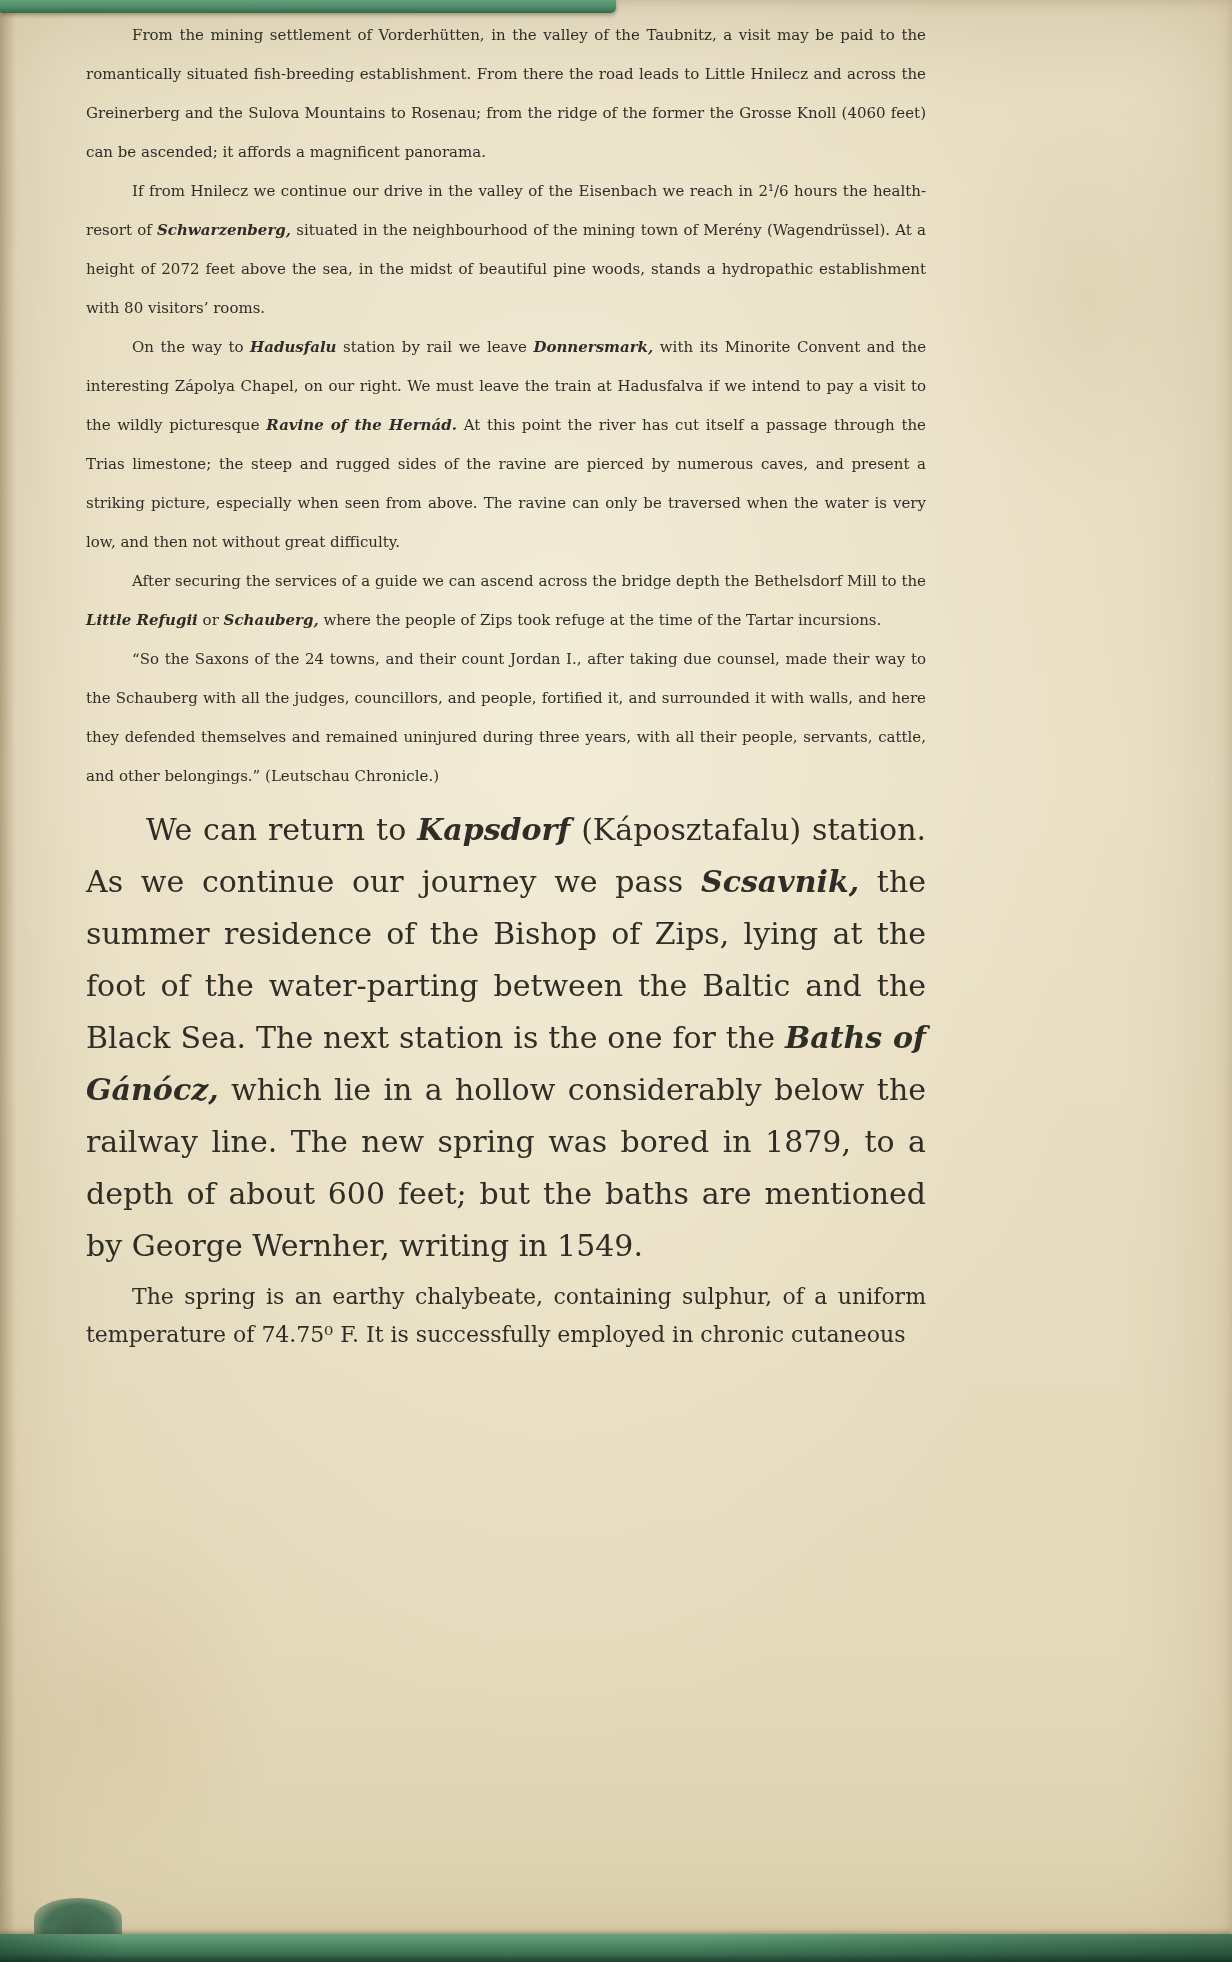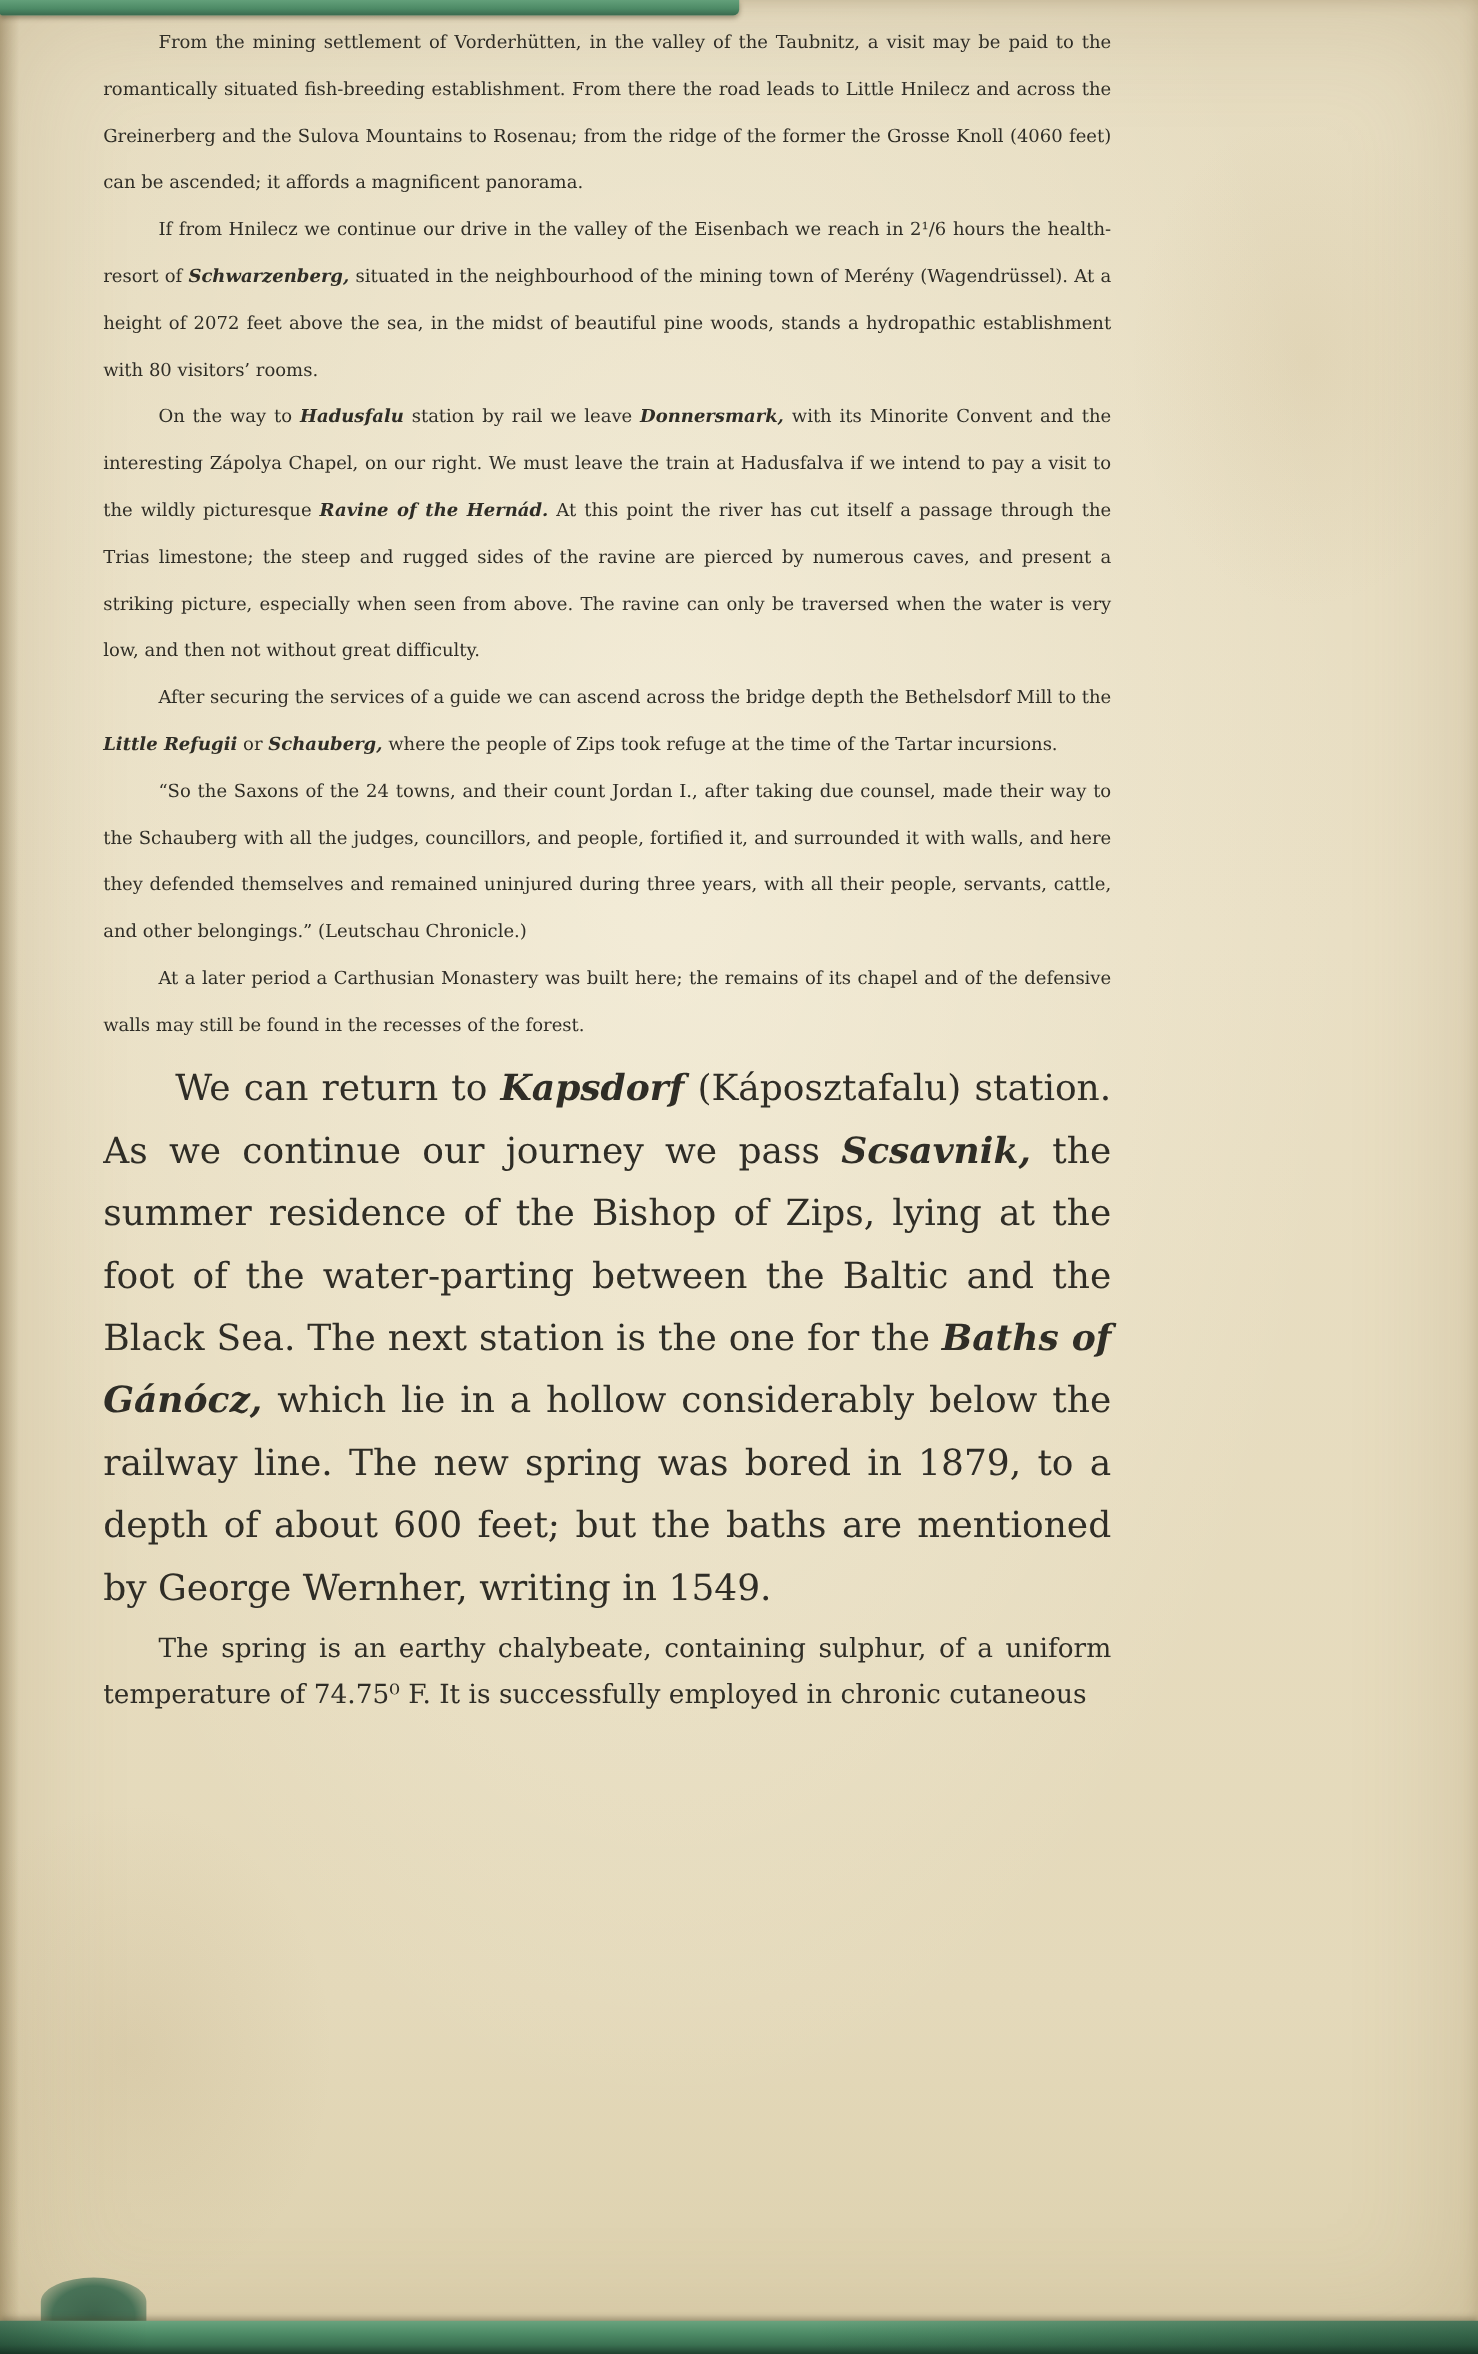--- a/index.html
+++ b/index.html
@@ -122,23 +122,20 @@
     </p>
 
     <p class="body">
       <span>After securing the services of a guide we can ascend across the bridge depth the Bethelsdorf Mill to the </span><span class="bi">Little Refugii</span><span> or </span><span class="bi">Schauberg,</span><span> where the people of Zips took refuge at the time of the Tartar incursions.</span>
     </p>
 
     <p class="body">
       <span>“So the Saxons of the 24 towns, and their count Jordan I., after taking due counsel, made their way to the Schauberg with all the judges, councillors, and people, fortified it, and surrounded it with walls, and here they defended themselves and remained uninjured during three years, with all their people, servants, cattle, and other belongings.” (Leutschau Chronicle.)</span>
     </p>
 
-    <p class="body">
-      <span>At a later period a Carthusian Monastery was built here; the remains of its chapel and of the defensive walls may still be found in the recesses of the forest.</span>
-    </p>
 
     <p class="large">
       <span>We can return to </span><span class="bi">Kapsdorf</span><span> (Káposztafalu) station. As we continue our journey we pass </span><span class="bi">Scsavnik,</span><span> the summer residence of the Bishop of Zips, lying at the foot of the water-parting between the Baltic and the Black Sea. The next station is the one for the </span><span class="bi">Baths of Gánócz,</span><span> which lie in a hollow considerably below the railway line. The new spring was bored in 1879, to a depth of about 600 feet; but the baths are mentioned by George Wernher, writing in 1549.</span>
     </p>
 
     <p class="small">
       <span>The spring is an earthy chalybeate, containing sulphur, of a uniform temperature of 74.75⁰ F. It is successfully employed in chronic cutaneous</span>
     </p>
 
   </div>

